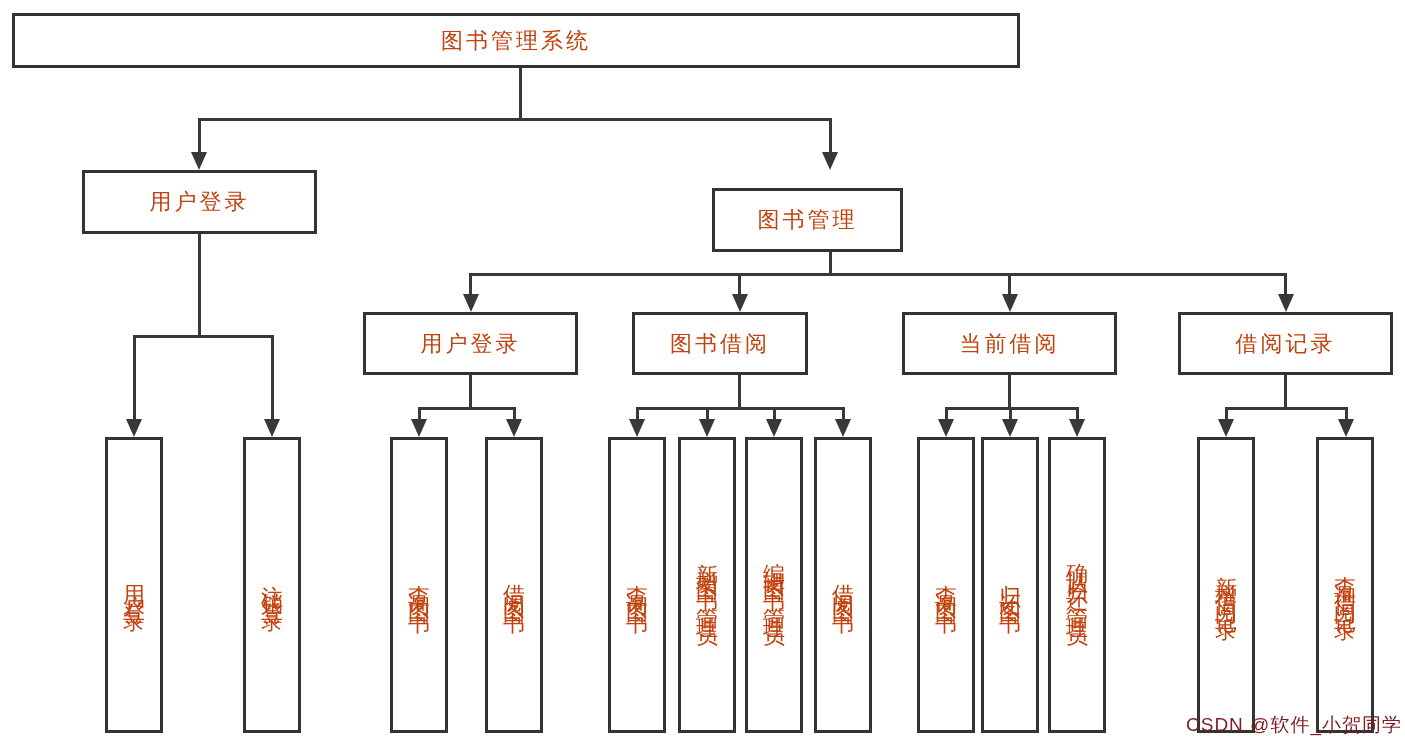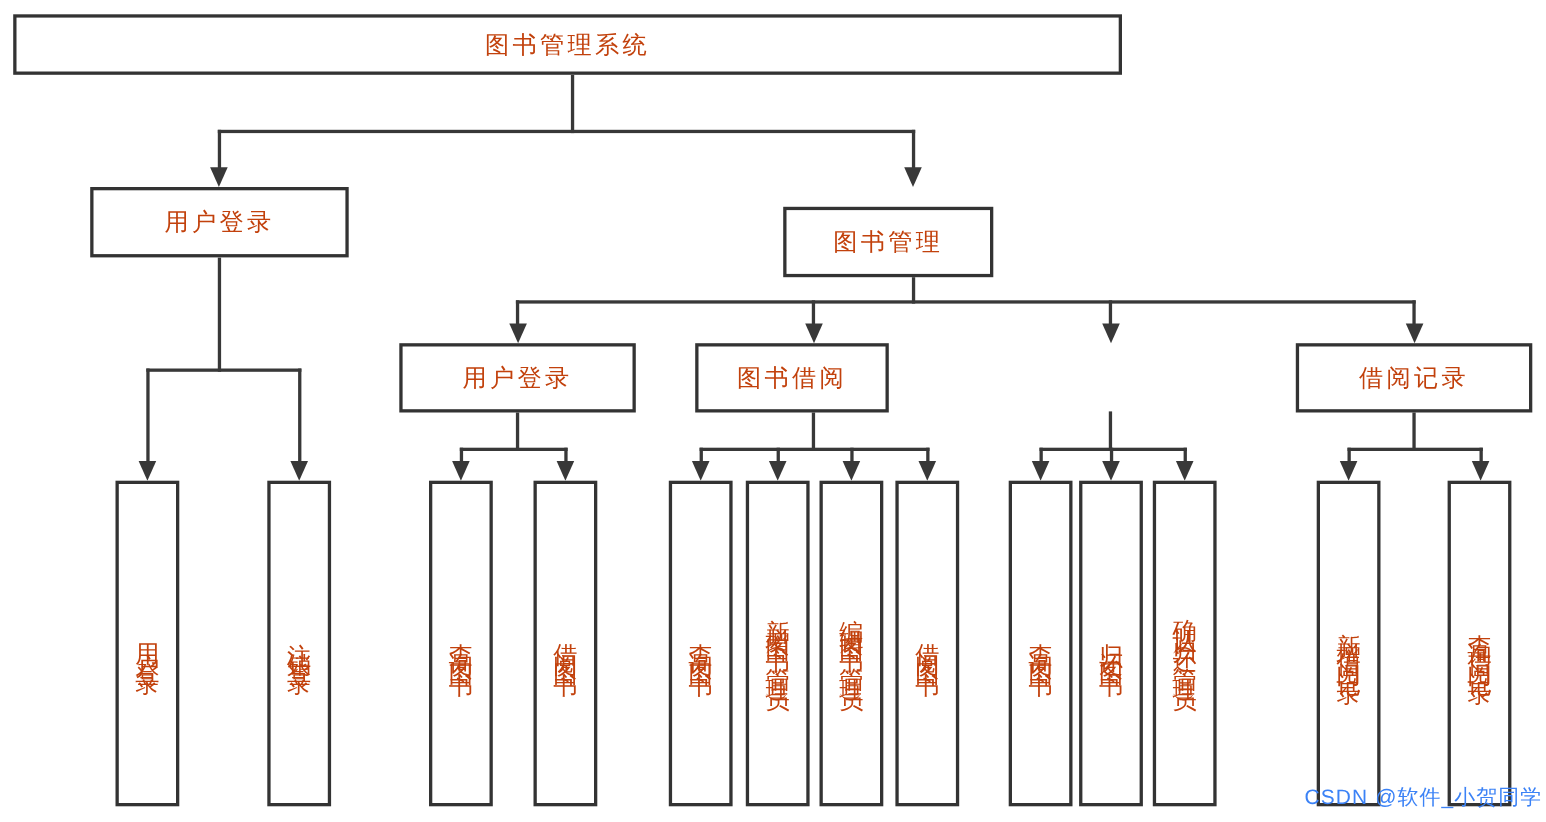--- a/index.html
+++ b/index.html
@@ -49,21 +49,21 @@
     border-left: 8px solid transparent;
     border-right: 8px solid transparent;
     border-top: 18px solid #383838;
     z-index: 1;
   }
   .watermark {
     position: absolute;
     left: 1186px;
     top: 712px;
     width: 212px;
-    color: #3b82f6;
+    color: #7f1d1d;
     font-size: 19px;
     letter-spacing: 1px;
     white-space: nowrap;
     z-index: 5;
   }
 </style>
 </head>
 <body>
 
 <div id="stage">
@@ -123,20 +123,21 @@
       <div class="arrowhead" style="left: 1338px; top: 419px;"></div>
     </div>
 
   <div class="box" style="left:12px; top:13px; width:1008px; height:55px;">图书管理系统</div>
 
   <div class="box" style="left:82px; top:170px; width:235px; height:64px;">用户登录</div>
   <div class="box" style="left:712px; top:170px; width:191px; height:64px;margin-top:18px;">图书管理</div>
 
   <div class="box" style="left:363px; top:312px; width:215px; height:63px;">用户登录</div>
   <div class="box" style="left:632px; top:312px; width:176px; height:63px;">图书借阅</div>
+  <div class="box" style="left:902px; top:312px; width:215px; height:63px;">当前借阅</div>
   <div class="box" style="left:1178px; top:312px; width:215px; height:63px;">借阅记录</div>
 
   <div class="box leaf" style="left:105px; top:437px; width:58px; height:296px;">用户登录</div>
   <div class="box leaf" style="left:243px; top:437px; width:58px; height:296px;">注销登录</div>
 
   <div class="box leaf" style="left:390px; top:437px; width:58px; height:296px;">查询图书</div>
   <div class="box leaf" style="left:485px; top:437px; width:58px; height:296px;">借阅图书</div>
 
   <div class="box leaf" style="left:608px; top:437px; width:58px; height:296px;">查询图书</div>
   <div class="box leaf" style="left:678px; top:437px; width:58px; height:296px;">新增图书（管理员）</div>

